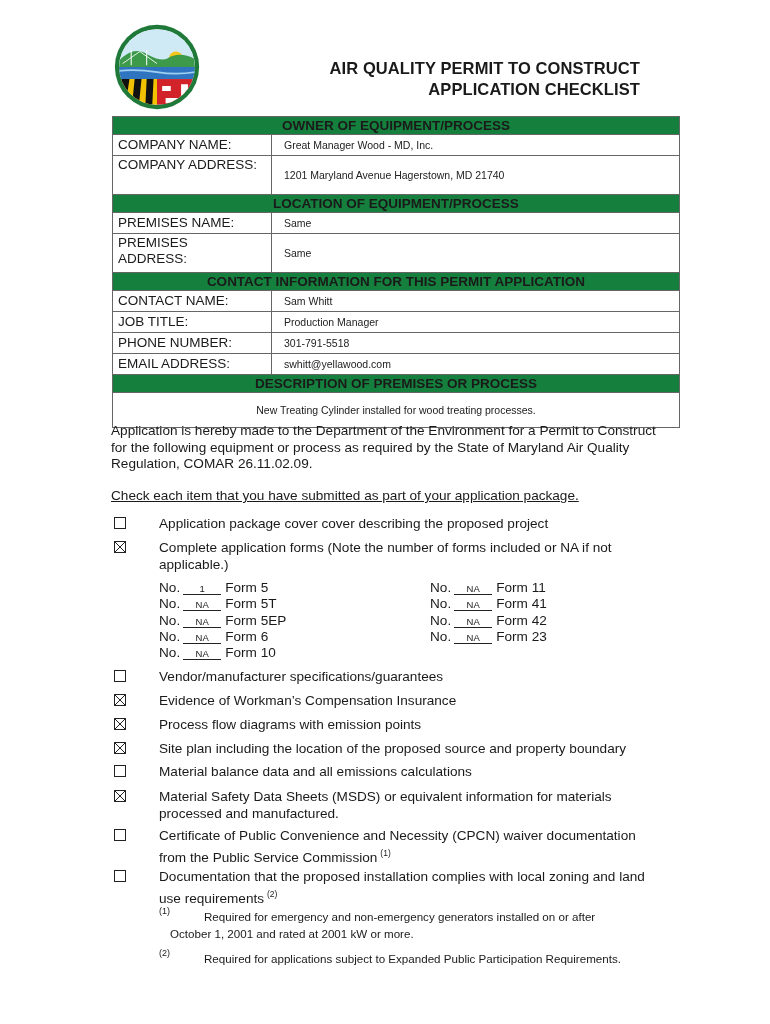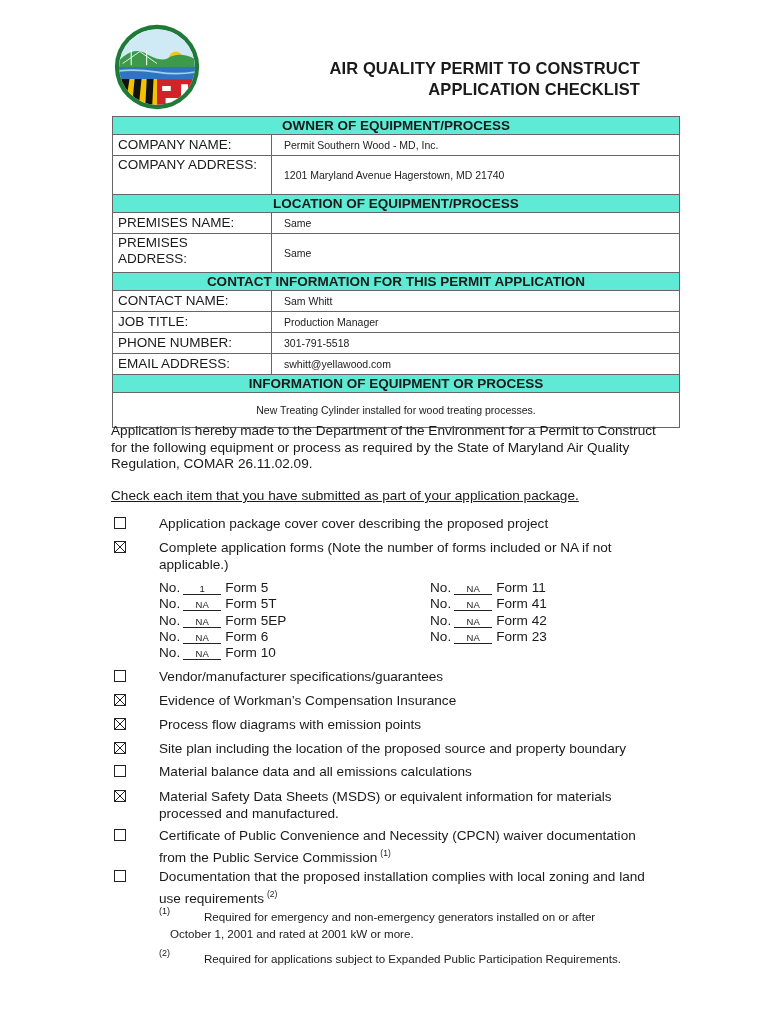--- a/index.html
+++ b/index.html
@@ -12,21 +12,21 @@
       position: absolute; left: 230px; top: 58px; width: 410px;
       text-align: right; font-weight: bold; font-size: 16.5px; line-height: 21px;
       letter-spacing: 0.1px;
     }
     table.info {
       position: absolute; left: 112px; top: 116px; width: 568px;
       border-collapse: collapse; font-size: 13px;
     }
     table.info td { border: 1.5px solid #666; padding: 0 0 0 12px; vertical-align: middle; }
     table.info td.hdr {
-      background: #5eead4; text-align: center; font-weight: bold; font-size: 13.5px;
+      background: #15803d; text-align: center; font-weight: bold; font-size: 13.5px;
       padding: 0; height: 17px; line-height: 17px;
     }
     table.info td.lbl { width: 153px; font-size: 13.5px; line-height: 16px; padding-left: 5px; }
     table.info td.val { font-size: 10.5px; color: #222; }
     table.info td.desc { text-align: center; font-size: 10.5px; height: 34px; padding: 0; }
     .r1 td { height: 20px; }
     .r2 td { height: 37px; }
     .r2 td.lbl { vertical-align: top; padding-top: 1px; margin-left: 26px; }
     .para {
       position: absolute; left: 111px; top: 423px; width: 560px;
@@ -88,21 +88,21 @@
   <div>APPLICATION CHECKLIST</div>
 </div>
 
 <table class="info">
   <tbody>
       <tr>
         <td class="hdr" colspan="2">OWNER OF EQUIPMENT/PROCESS</td>
       </tr>
   <tr class="r1">
     <td class="lbl">COMPANY NAME:</td>
-    <td class="val">Permit Southern Wood - MD, Inc.</td>
+    <td class="val">Great Manager Wood - MD, Inc.</td>
   </tr>
   <tr class="r2">
     <td class="lbl">COMPANY ADDRESS:</td>
     <td class="val">1201 Maryland Avenue Hagerstown, MD 21740</td>
   </tr>
   <tr>
         <td class="hdr" colspan="2">LOCATION OF EQUIPMENT/PROCESS</td>
       </tr>
   <tr class="r1">
     <td class="lbl">PREMISES NAME:</td>
@@ -128,21 +128,21 @@
   </tr>
   <tr class="r1">
     <td class="lbl">PHONE NUMBER:</td>
     <td class="val">301-791-5518</td>
   </tr>
   <tr class="r1">
     <td class="lbl">EMAIL ADDRESS:</td>
     <td class="val">swhitt@yellawood.com</td>
   </tr>
   <tr>
-        <td class="hdr" colspan="2">INFORMATION OF EQUIPMENT OR PROCESS</td>
+        <td class="hdr" colspan="2">DESCRIPTION OF PREMISES OR PROCESS</td>
       </tr>
   <tr>
         <td class="desc" colspan="2">New Treating Cylinder installed for wood treating processes.</td>
       </tr>
 </tbody>
   </table>
 
 <div class="para">Application is hereby made to the Department of the Environment for a Permit to Construct for the following equipment or process as required by the State of Maryland Air Quality Regulation, COMAR 26.11.02.09.</div>
 <div class="instr">Check each item that you have submitted as part of your application package.</div>
 

